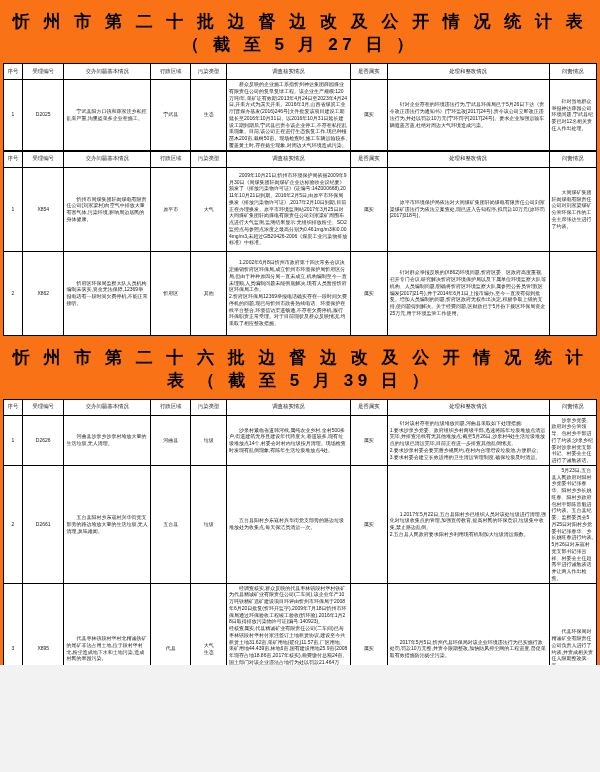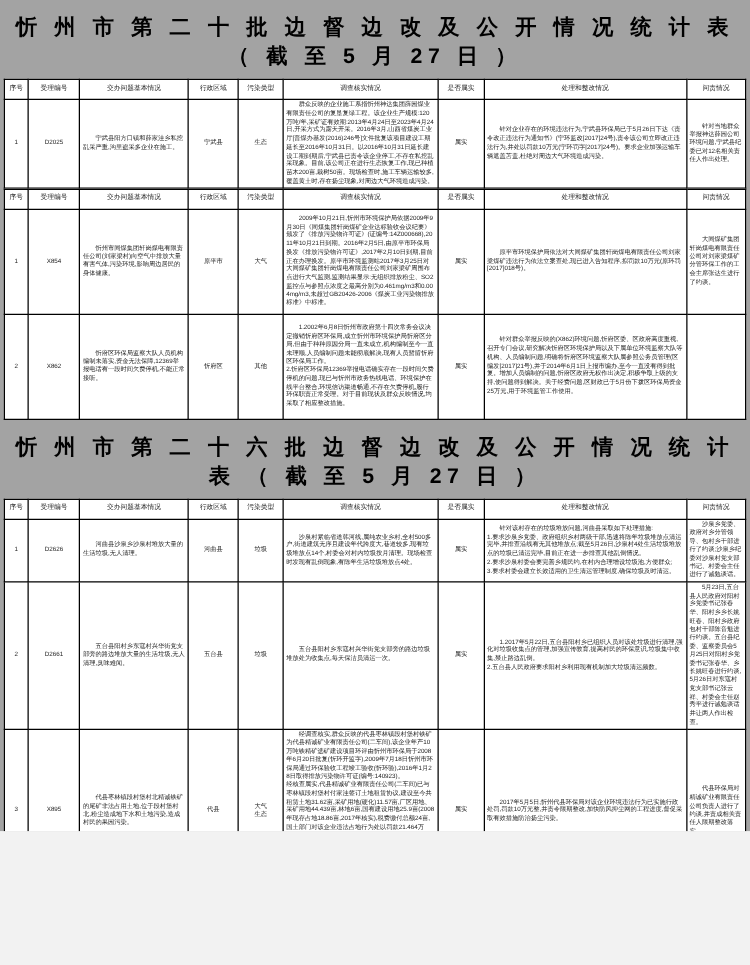--- a/index.html
+++ b/index.html
@@ -1,20 +1,20 @@
 <!DOCTYPE html>
 <html><head>
 <meta charset="utf-8">
 <style>
   html,body{margin:0;padding:0;background:#f2f2f2;}
   .page{
     position:relative;
     width:600px;height:665px;
     margin:0 auto;
-    background:#a3a3a3;
+    background:#f97316;
     color:#141414;
     font-family:"Liberation Sans","DejaVu Sans",sans-serif;
     overflow:hidden;
     box-sizing:border-box;
   }
   .tbl-section{padding:0 3px;}
   .tbl-title{
     margin:0;
     text-align:center;
     font-weight:bold;
@@ -155,21 +155,21 @@
 2.忻府区环保局12369举报电话确实存在一段时间欠费停机的问题,现已与忻州市政务热线电话、环境保护在线平台整合,环境信访渠道畅通,不存在欠费停机,履行环保职责正常受理。对于目前现状及群众反映情况,均采取了相应整改措施。</td>
             <td class="c-center">属实</td>
             <td class="c-para">针对群众举报反映的(X862)环境问题,忻府区委、区政府高度重视,召开专门会议,研究解决忻府区环境保护局以及下属单位环境监察大队等机构、人员编制问题,明确将忻府区环境监察大队属参照公务员管理(区编发[2017]21号),并于2014年6月1日上报市编办,至今一直没有得到批复。增加人员编制的问题,忻府区政府无权作出决定,积极争取上级的支持,使问题得到解决。关于经费问题,区财政已于5月份下拨区环保局资金25万元,用于环境监管工作使用。</td>
             <td class="c-para"></td>
           </tr>
         </tbody>
       </table>
   </section>
 
   <section class="tbl-section">
-    <h1 class="tbl-title title-spaced">忻 州 市 第 二 十 六 批 边 督 边 改 及 公 开 情 况 统 计 表 （ 截 至 5 月 27 日 ）</h1>
+    <h1 class="tbl-title title-spaced">忻 州 市 第 二 十 六 批 边 督 边 改 及 公 开 情 况 统 计 表 （ 截 至 5 月 39 日 ）</h1>
     <table>
         <colgroup>
           <col style="width: 3.2%;">
           <col style="width: 7%;">
           <col style="width: 14.6%;">
           <col style="width: 6.8%;">
           <col style="width: 6%;">
           <col style="width: 20.9%;">
           <col style="width: 6.2%;">
           <col style="width: 27.3%;">

